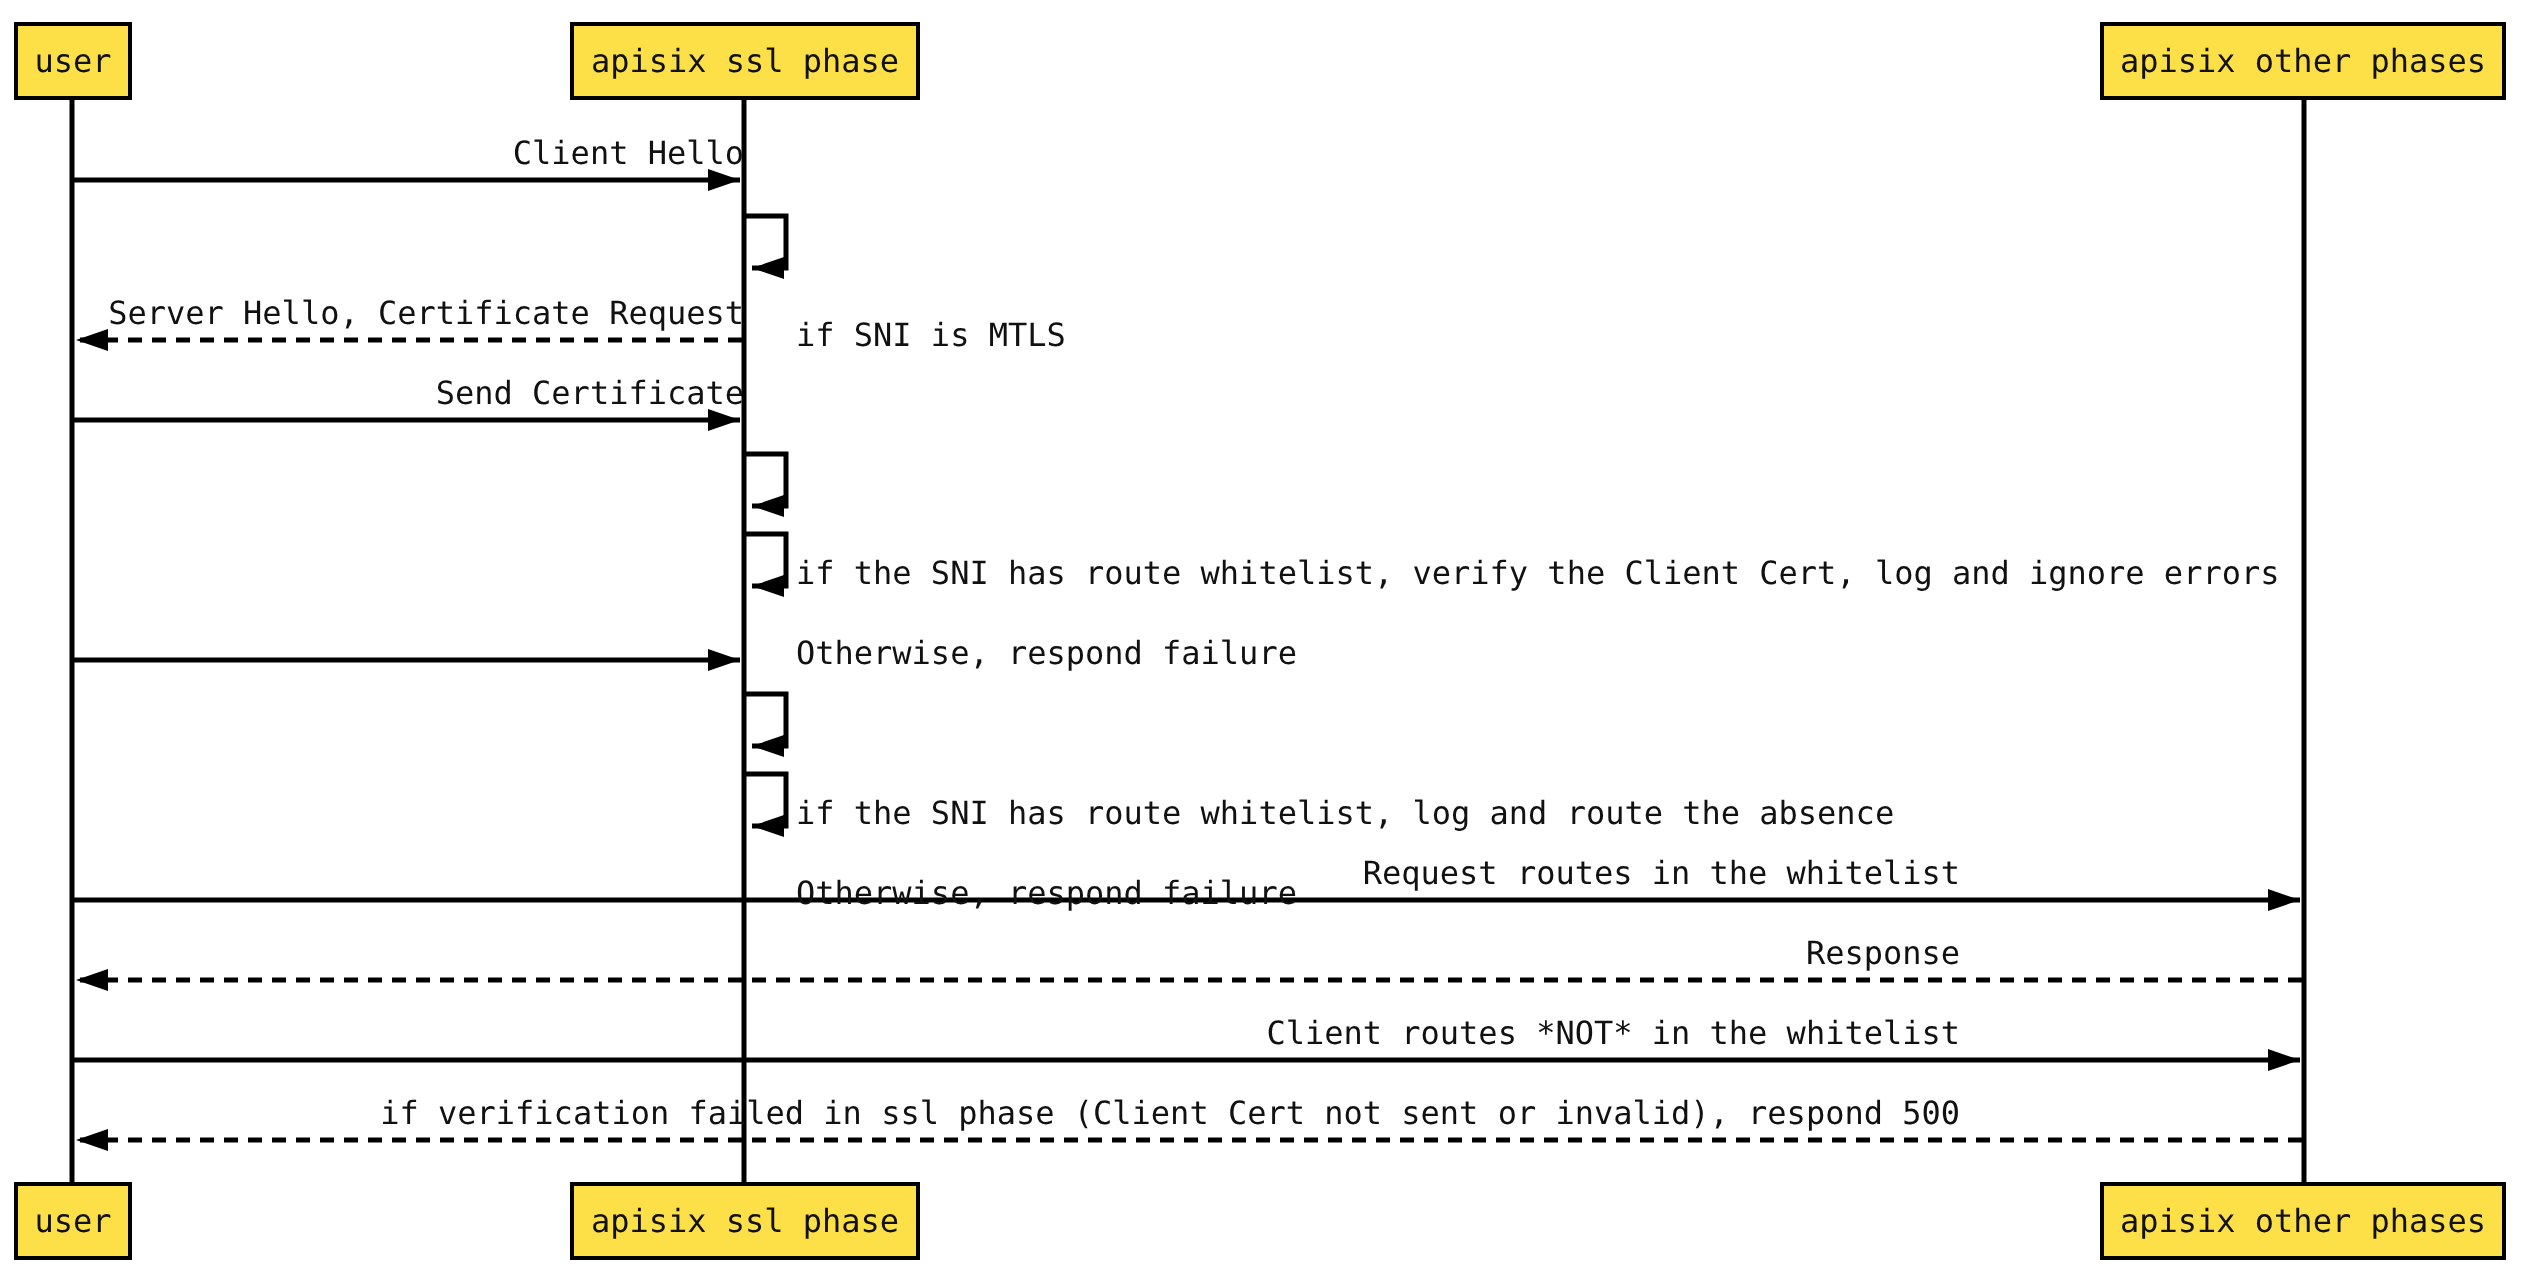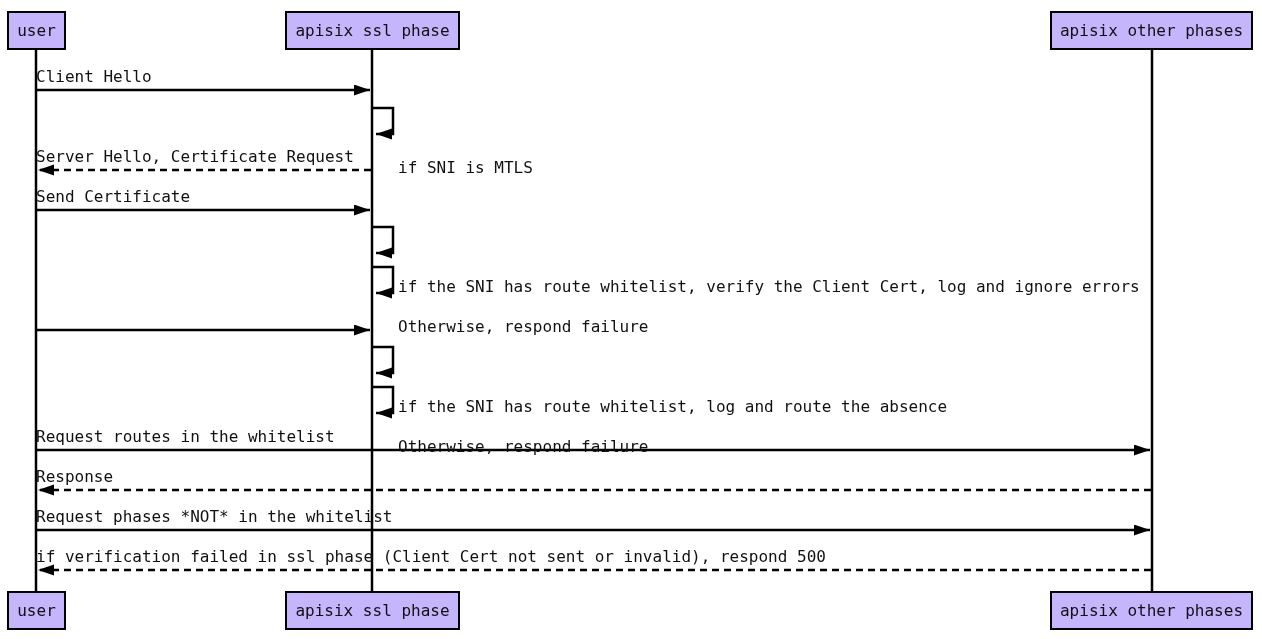--- a/index.html
+++ b/index.html
@@ -9,29 +9,29 @@
     background:#ffffff;
     font-family:"DejaVu Sans Mono","Liberation Mono",monospace;
     font-size:16px;color:#111111;
     overflow:hidden;
   }
   .actor-box{
     position:absolute;
     height:39px;
     box-sizing:border-box;
     border:2.5px solid #000;
-    background:#c4b5fd;
+    background:#fde047;
     display:flex;align-items:center;justify-content:center;
     white-space:nowrap;
     z-index:2;
   }
   .msg-label{
     position:absolute;
     height:20px;line-height:20px;
-    text-align:left;
+    text-align:right;
     white-space:nowrap;
     z-index:1;
   }
   .self-label{
     position:absolute;
     height:20px;line-height:20px;
     white-space:nowrap;
     text-align:left;
     z-index:1;
     margin-top:47px;
@@ -90,21 +90,21 @@
   </div>
   <div class="actor-box" style="left:1050px;top:591px;width:203px">
     <span>apisix other phases</span>
   </div>
 
   <div class="msg-label span-left" style="top:67px">Client Hello</div>
   <div class="msg-label span-left" style="top:147px">Server Hello, Certificate Request</div>
   <div class="msg-label span-left" style="top:187px">Send Certificate</div>
   <div class="msg-label span-wide" style="top:427px">Request routes in the whitelist</div>
   <div class="msg-label span-wide" style="top:467px">Response</div>
-  <div class="msg-label span-wide" style="top:507px">Request phases *NOT* in the whitelist</div>
+  <div class="msg-label span-wide" style="top:507px">Client routes *NOT* in the whitelist</div>
   <div class="msg-label span-wide" style="top:547px">if verification failed in ssl phase (Client Cert not sent or invalid), respond 500</div>
 
   <div class="self-label" style="left:398px;top:111px">if SNI is MTLS</div>
   <div class="self-label" style="left:398px;top:230px">if the SNI has route whitelist, verify the Client Cert, log and ignore errors</div>
   <div class="self-label" style="left:398px;top:270px">Otherwise, respond failure</div>
   <div class="self-label" style="left:398px;top:350px">if the SNI has route whitelist, log and route the absence</div>
   <div class="self-label" style="left:398px;top:390px">Otherwise, respond failure</div>
 
 </div>
 

